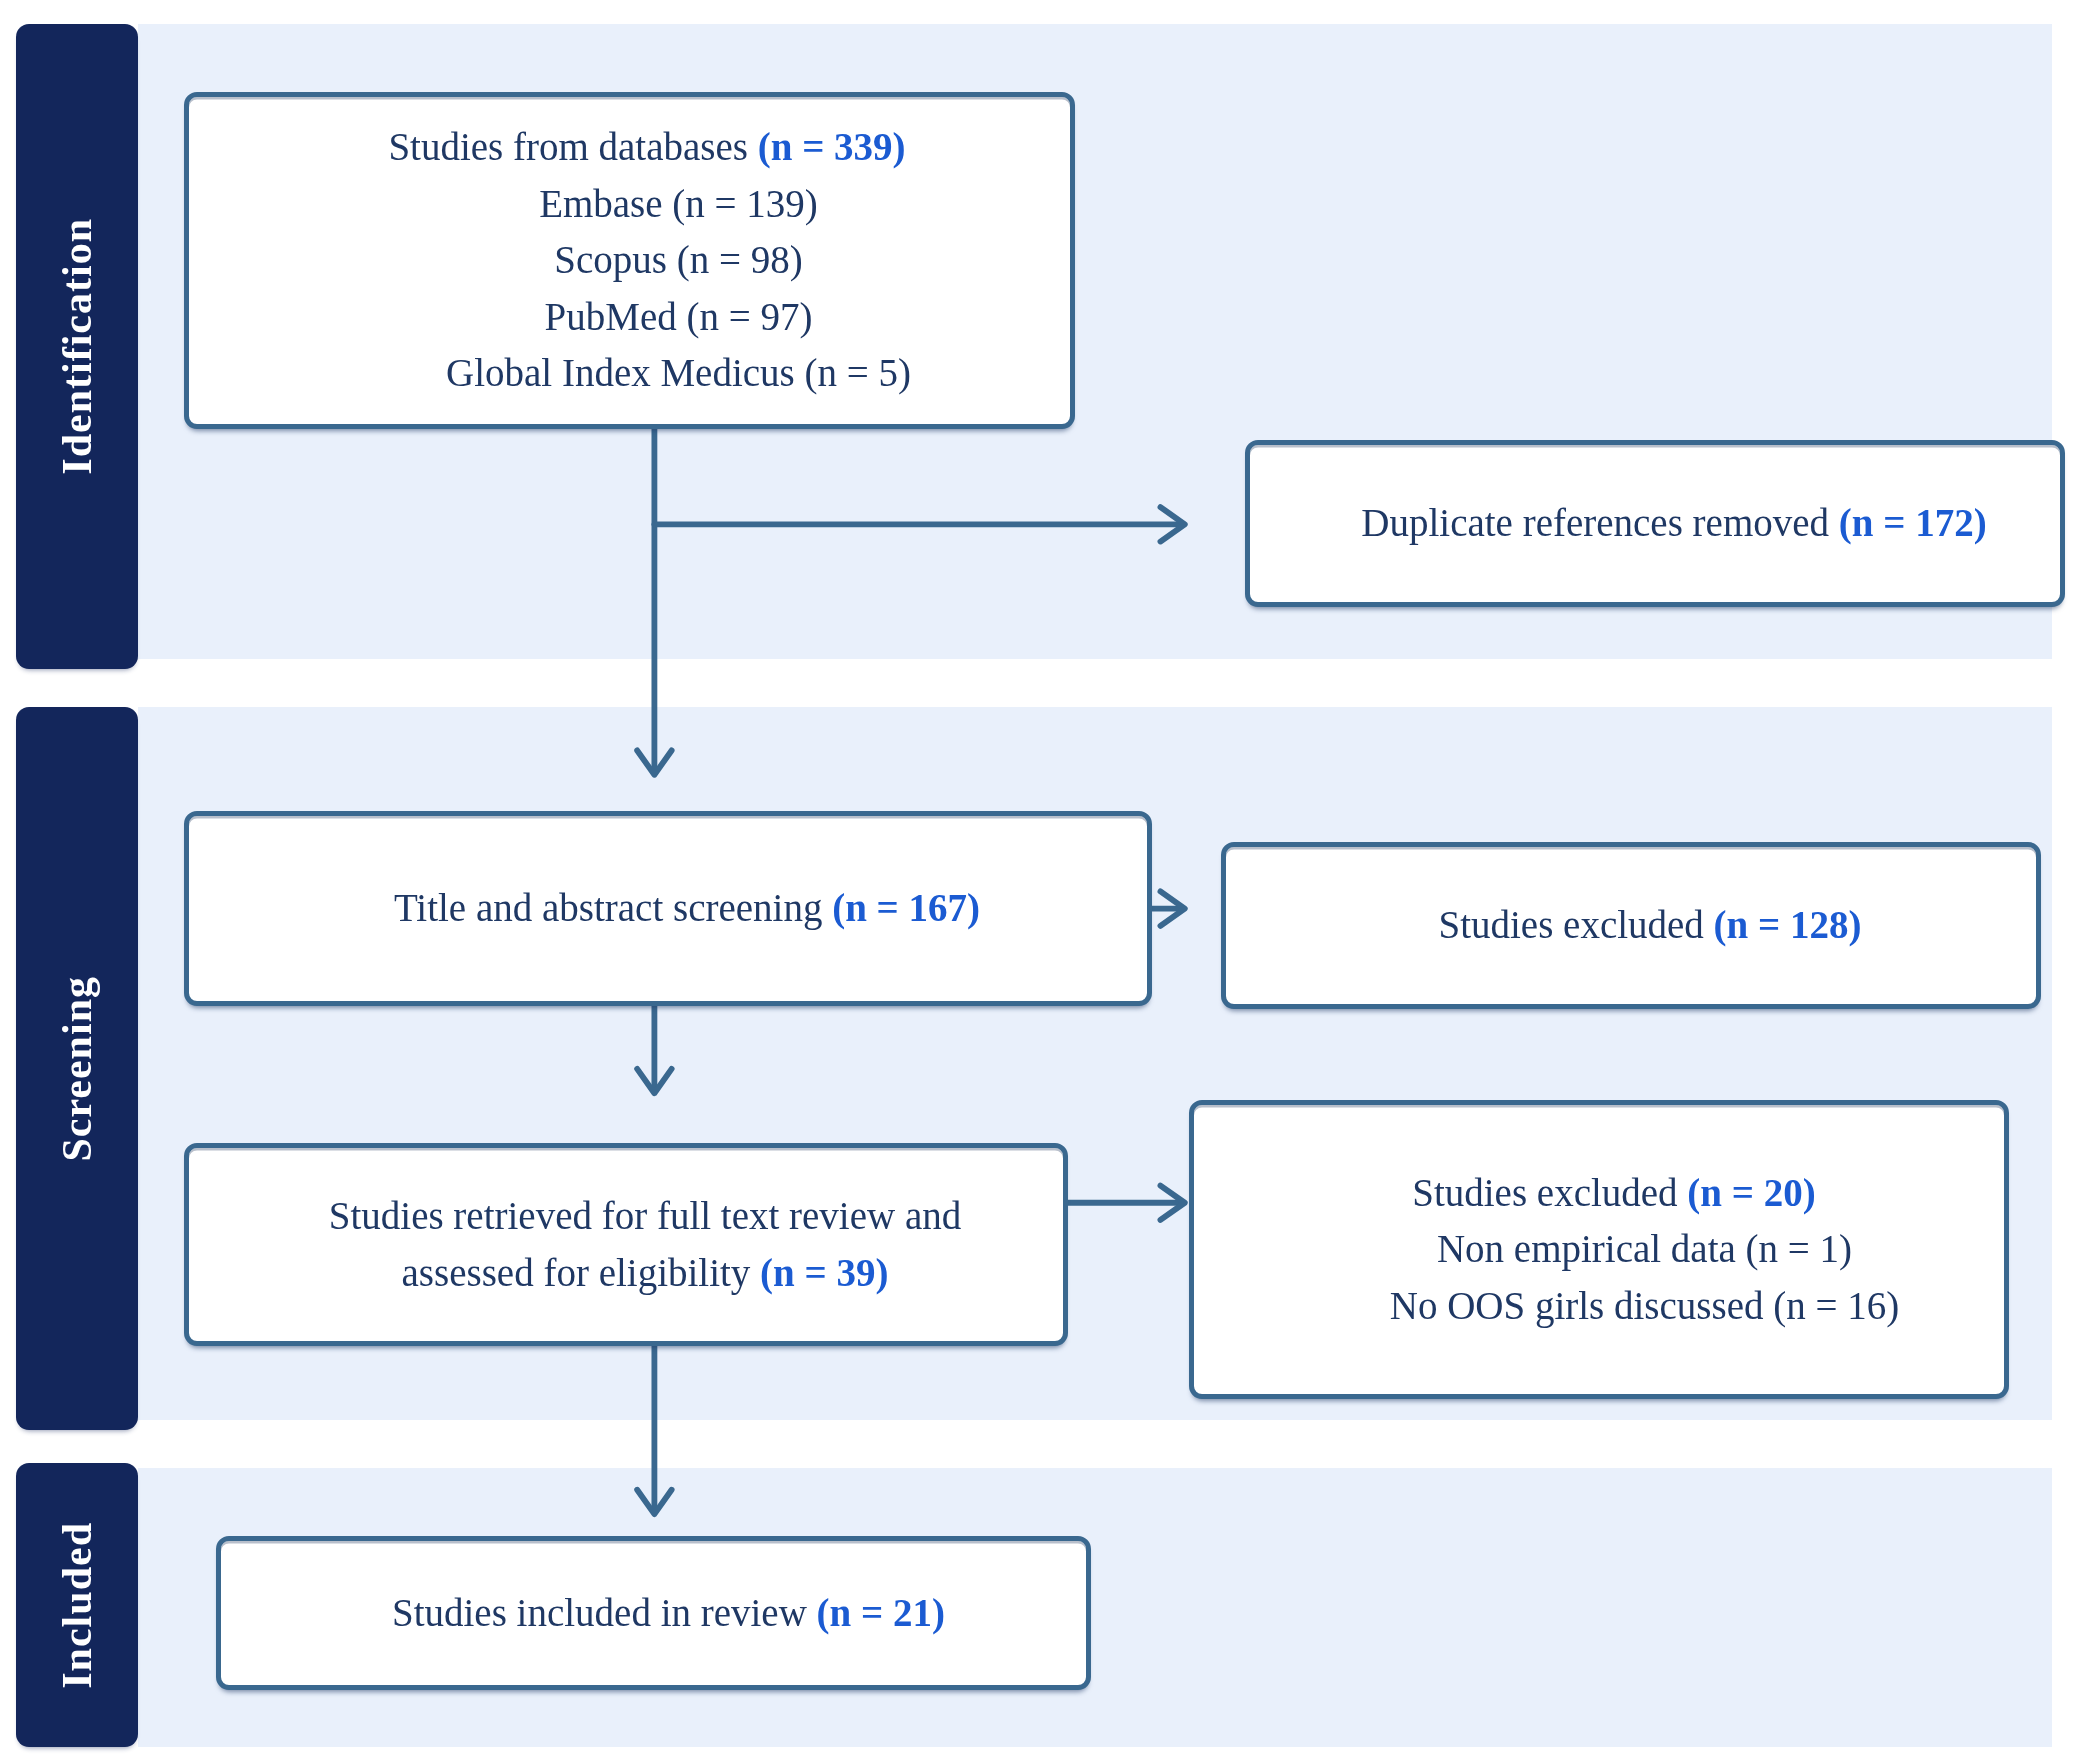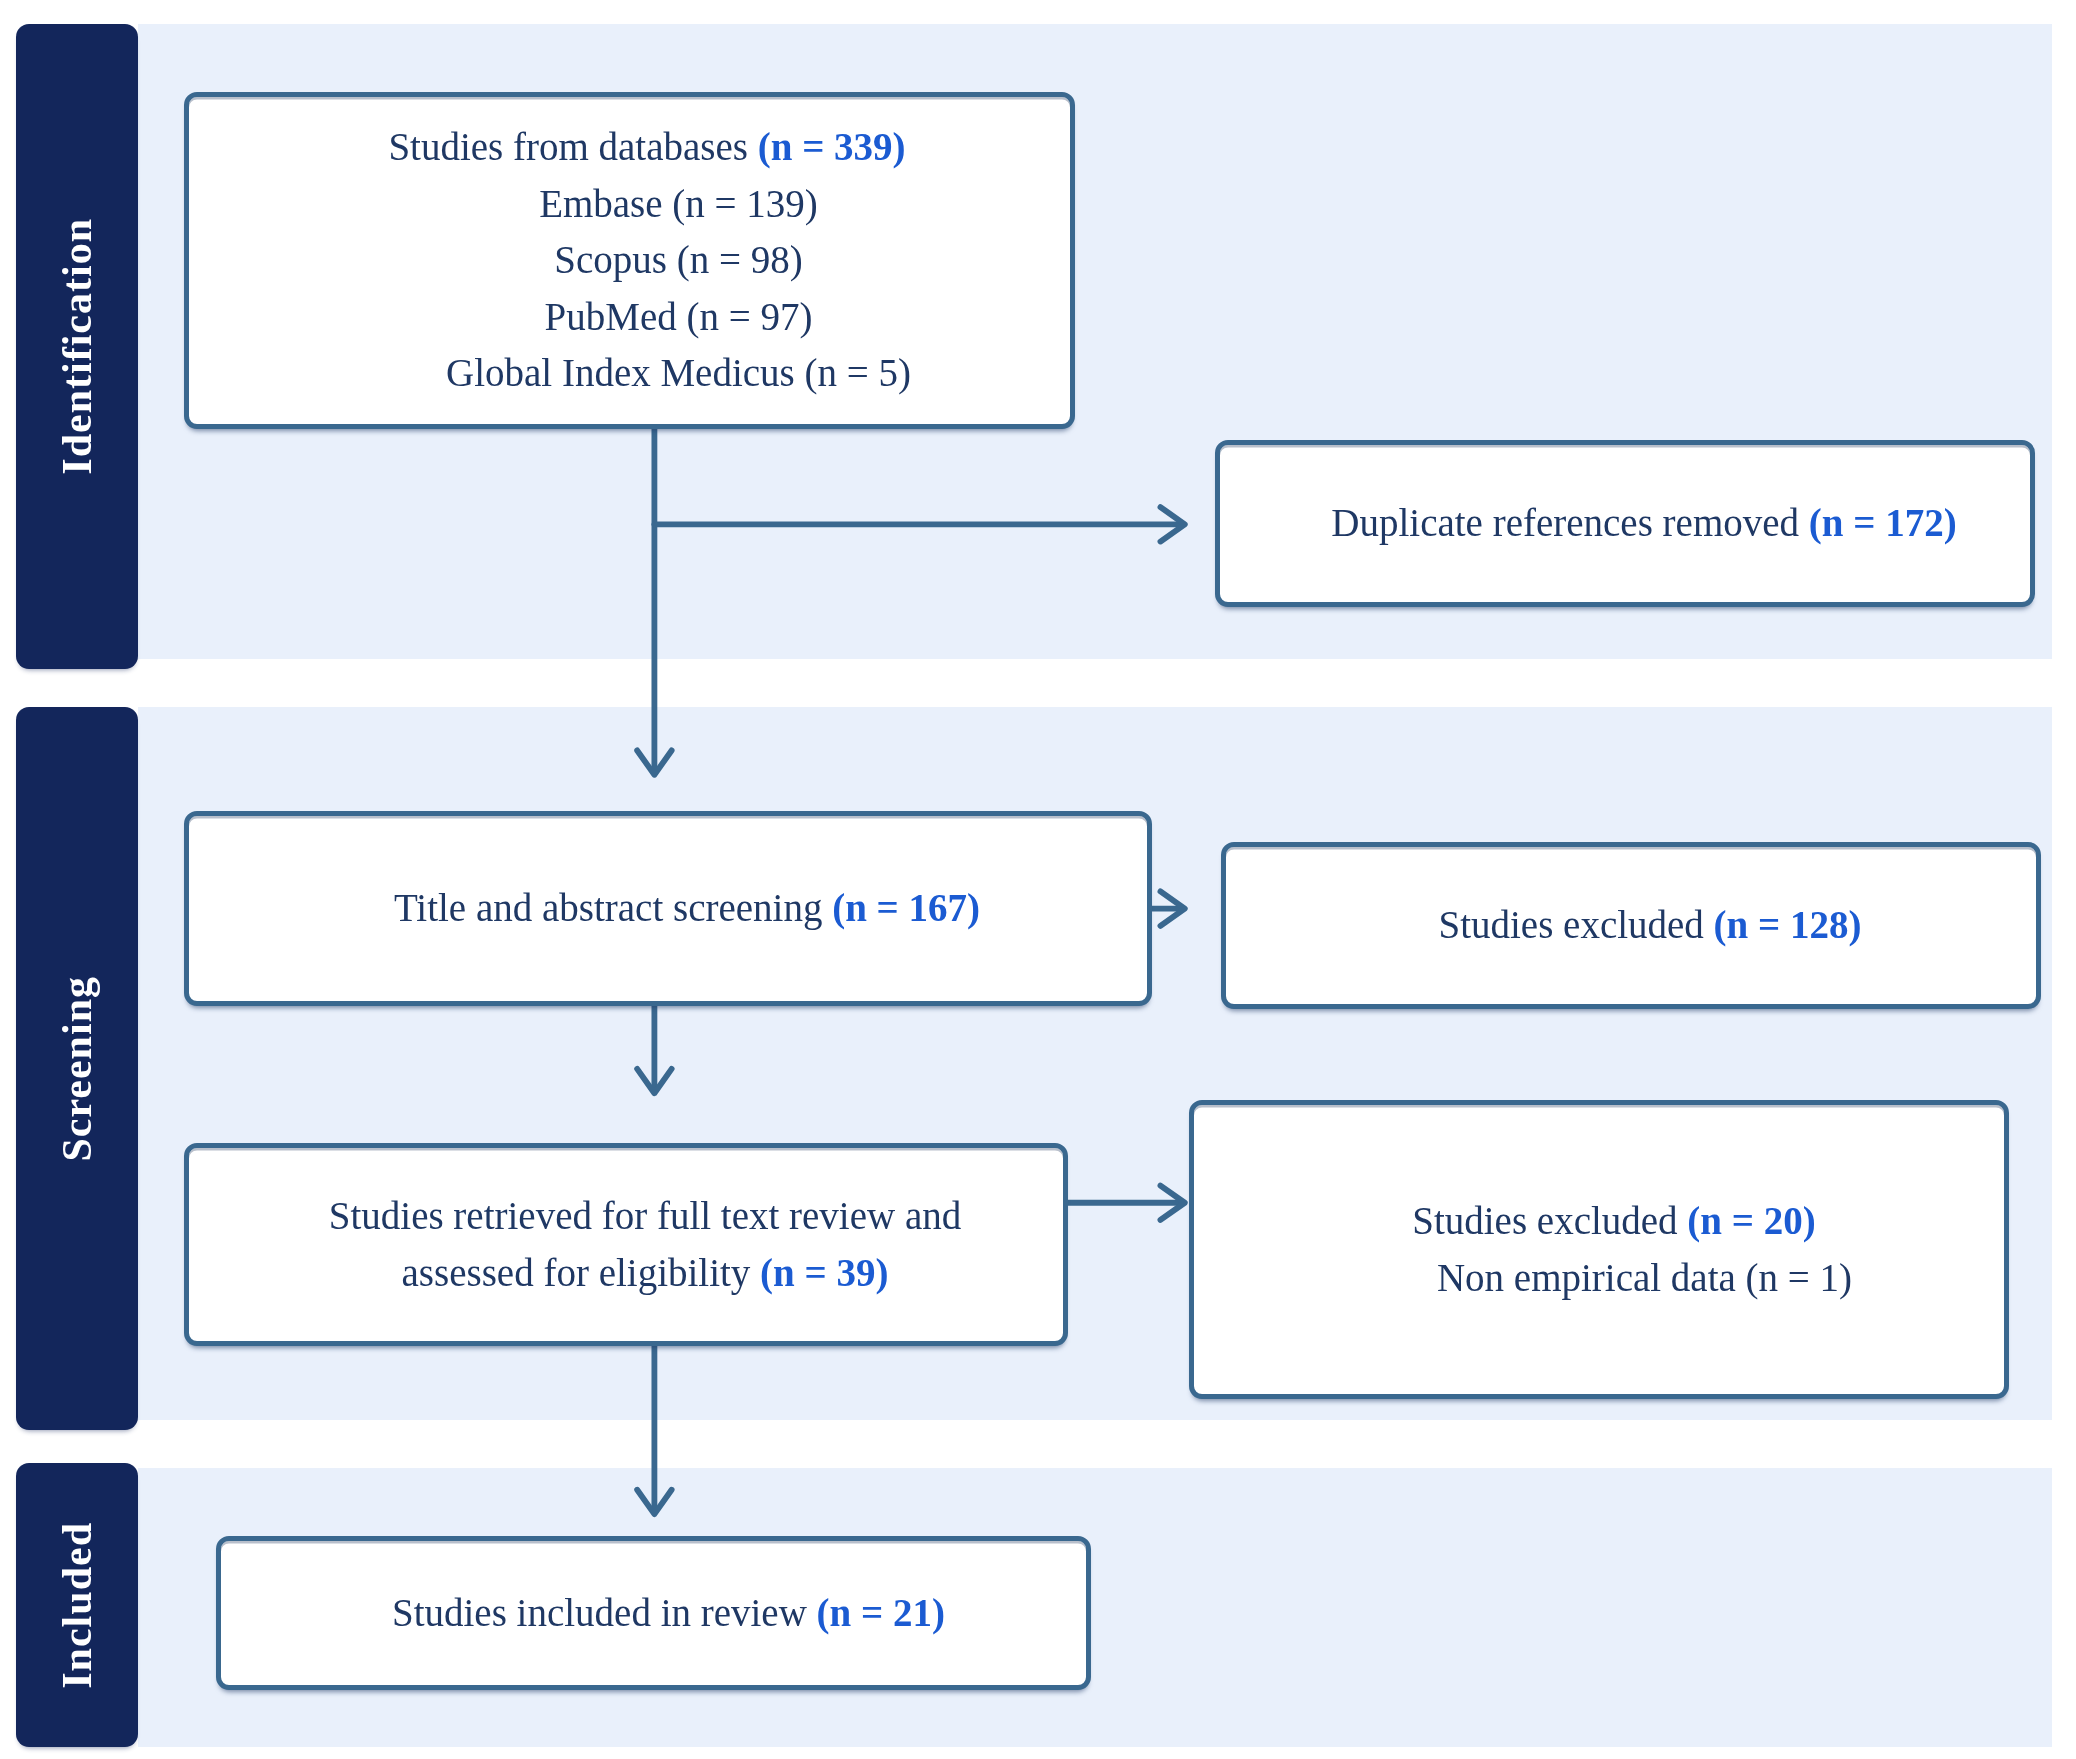--- a/index.html
+++ b/index.html
@@ -57,21 +57,21 @@
     line-height:1.45;
     color:var(--ink);
   }
   .flowbox .count{
     font-weight:bold;
     color:var(--accent);
   }
   .line{white-space:nowrap;text-align:center;}
   #box-databases{left:184px;top:92px;width:891px;height:337px;padding-left:35px;}
   #box-databases .item{padding-left:63px;}
-  #box-duplicates{left:1215px;top:440px;width:820px;height:167px;padding-left:38px;}
+  #box-duplicates{left:1245px;top:440px;width:820px;height:167px;padding-left:38px;}
   #box-title-abstract{left:184px;top:811px;width:968px;height:195px;padding-left:38px;}
   #box-excluded-screening{left:1189px;top:842px;width:820px;height:167px;padding-left:38px;margin-left:32px;}
   #box-full-text{left:184px;top:1143px;width:884px;height:203px;padding-left:38px;}
   #box-excluded-full-text{left:1189px;top:1100px;width:820px;height:299px;padding-left:30px;}
   #box-excluded-full-text .item{padding-left:61px;}
   #box-included{left:216px;top:1536px;width:875px;height:154px;padding-left:30px;}
   svg.arrows{
     position:absolute;left:0;top:0;
     pointer-events:none;
   }
@@ -150,20 +150,21 @@
   </div>
 
   <div class="flowbox" id="box-full-text">
     <div class="line">Studies retrieved for full text review and</div>
     <div class="line"><span>assessed for eligibility </span><span class="count">(n = 39)</span></div>
   </div>
 
   <div class="flowbox" id="box-excluded-full-text">
     <div class="line"><span>Studies excluded </span><span class="count">(n = 20)</span></div>
     <div class="line item">Non empirical data (n = 1)</div>
+    <div class="line item">No OOS girls discussed (n = 16)</div>
   </div>
 
   <div class="flowbox" id="box-included">
     <div class="line"><span>Studies included in review </span><span class="count">(n = 21)</span></div>
   </div>
 
 </div>
 
 
 </body></html>

